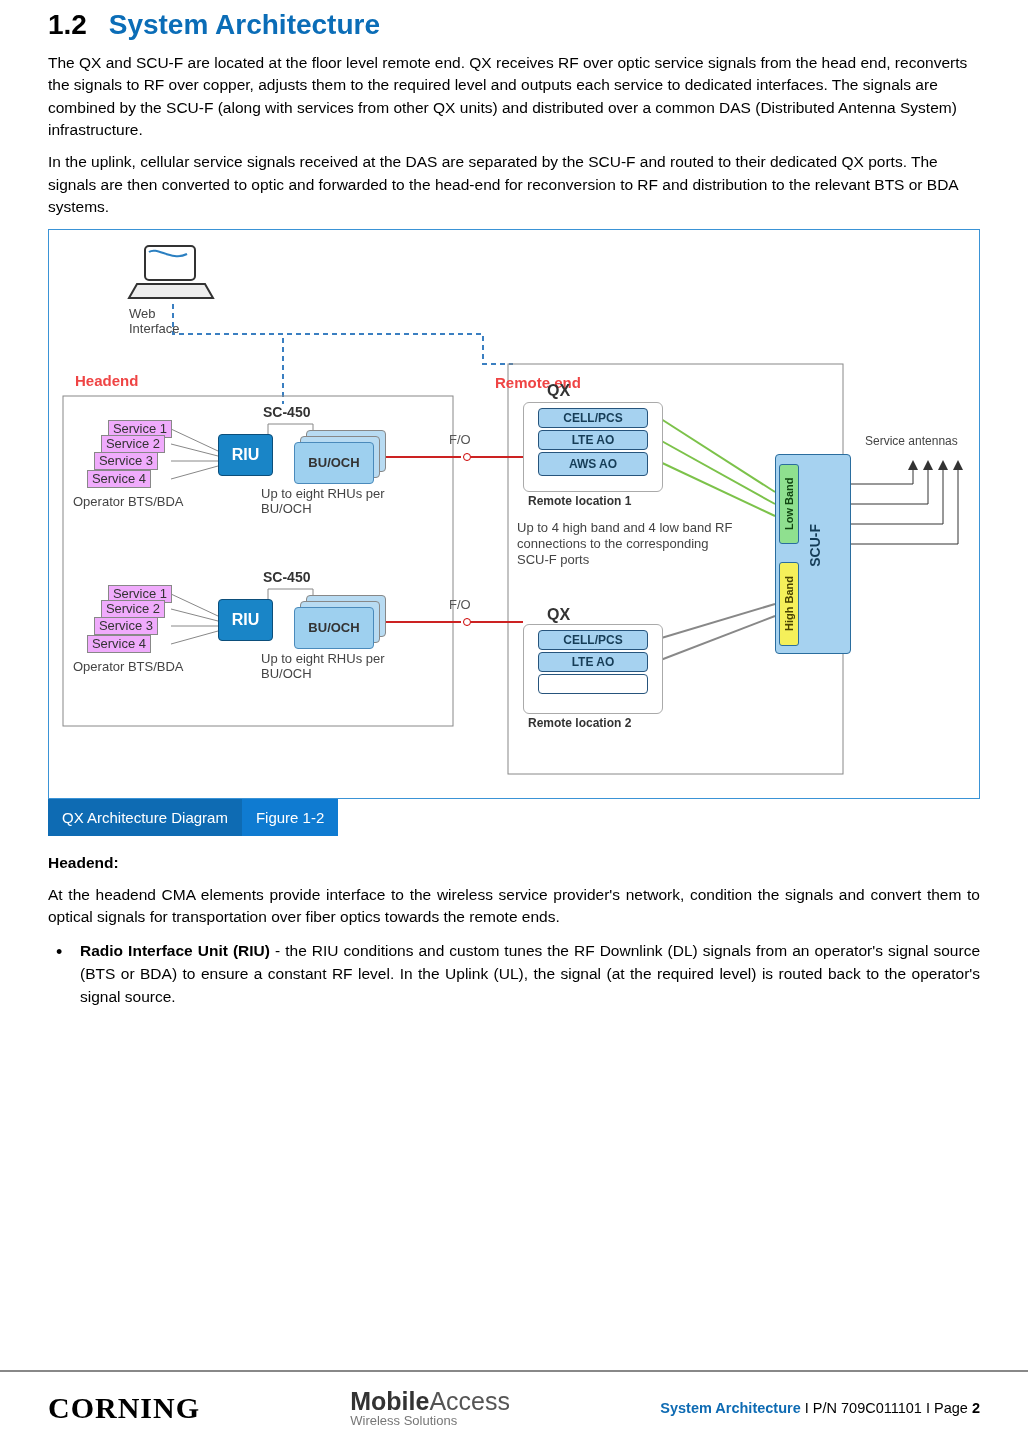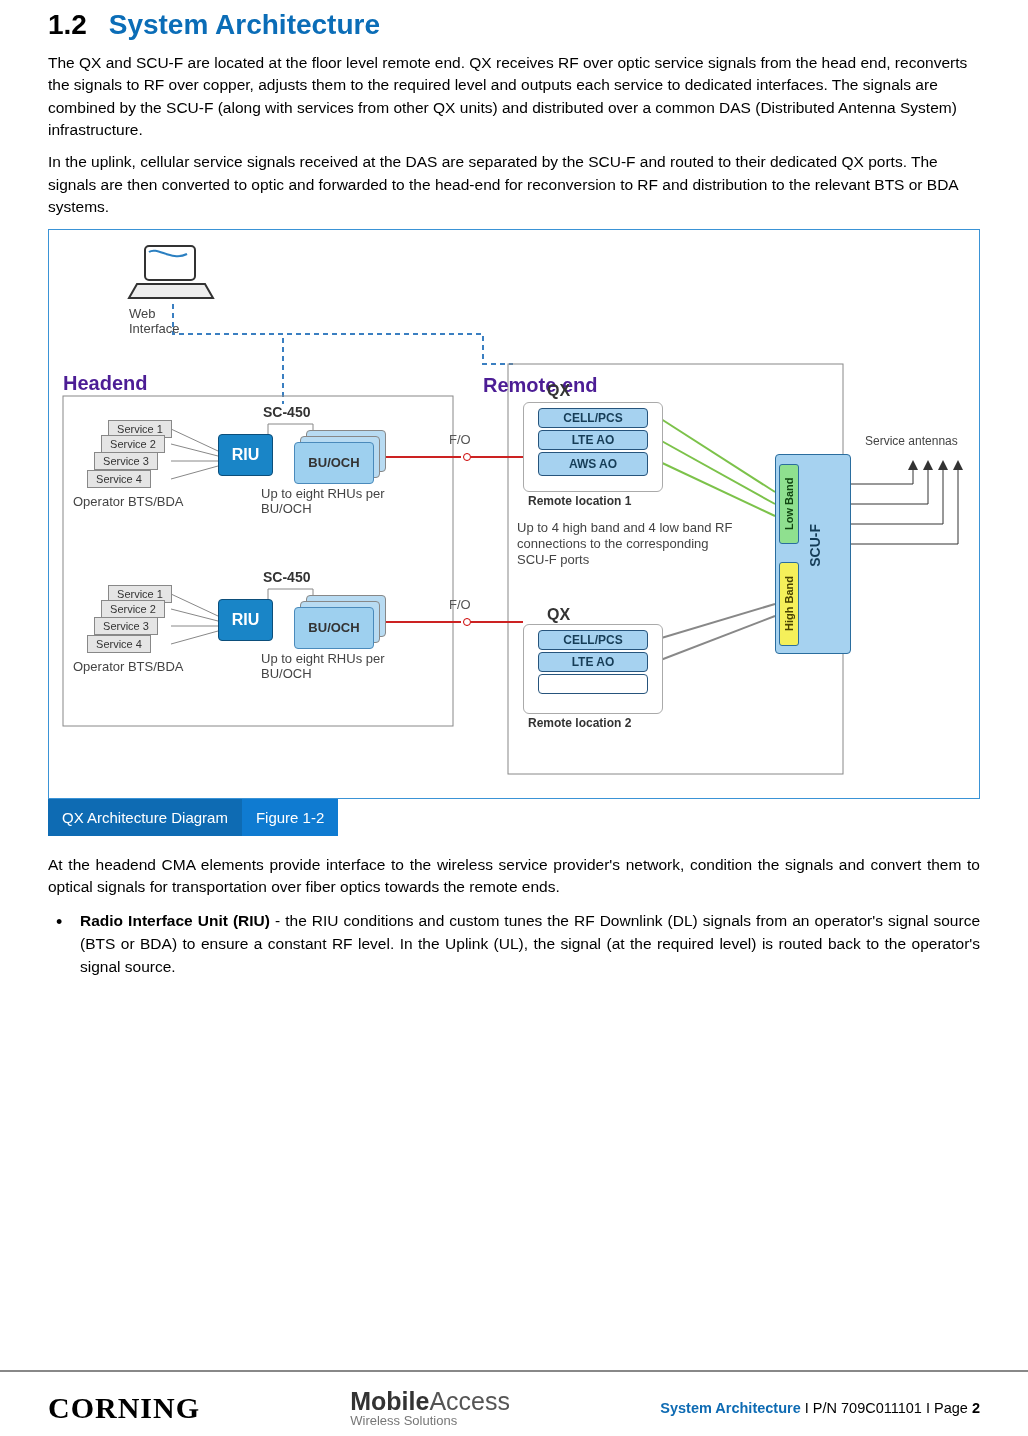--- a/index.html
+++ b/index.html
@@ -50,26 +50,26 @@
   .diagram {
     position: relative;
     width: 100%;
     height: 560px;
     font-family: Arial, sans-serif;
     font-size: 12px;
     color: #333;
   }
   .diagram svg { position: absolute; top: 0; left: 0; }
   .dlabel { position: absolute; font-size: 13px; color: #444; }
-  .dlabel.bold { font-weight: bold; font-size: 20px; color: #4c1d95; }
+  .dlabel.bold { font-weight: bold; font-size: 15px; color: #ef4444; margin-left: 12px; }
   .sbox {
     position: absolute;
     border: 1px solid #888;
-    background: #e5e5e5;
-    font-size: 11px;
+    background: #f0abfc;
+    font-size: 13px;
     color: #333;
     display: flex;
     align-items: center;
     justify-content: center;
     padding: 1px 2px;
     white-space: nowrap;
   }
   .riu { background: #1985c7; color: #fff; font-weight: bold; border: 1px solid #0c4e7a; font-size: 16px; border-radius: 4px; }
   .bu {
     background: #9ed0ef; border: 1px solid #4a8abb; font-size: 13px; font-weight: bold; border-radius: 4px;
@@ -258,20 +258,21 @@
 
     </div>
   </div>
 
   <div class="caption-row">
     <div class="caption-cell caption-left">QX Architecture Diagram</div>
     <div class="caption-cell caption-right">Figure 1-2</div>
     <div class="spacer-rest"></div>
   </div>
 
+  <div class="subhead">Headend:</div>
   <p class="para justify">At the headend CMA elements provide interface to the wireless service provider's network, condition the signals and convert them to optical signals for transportation over fiber optics towards the remote ends.</p>
 
   <ul class="bullets">
     <li>
       <b>Radio Interface Unit (RIU)</b><span> - the RIU conditions and custom tunes the RF Downlink (DL) signals from an operator's signal source (BTS or BDA) to ensure a constant RF level. In the Uplink (UL), the signal (at the required level) is routed back to the operator's signal source.</span>
     </li>
   </ul>
 
 </div>
 

